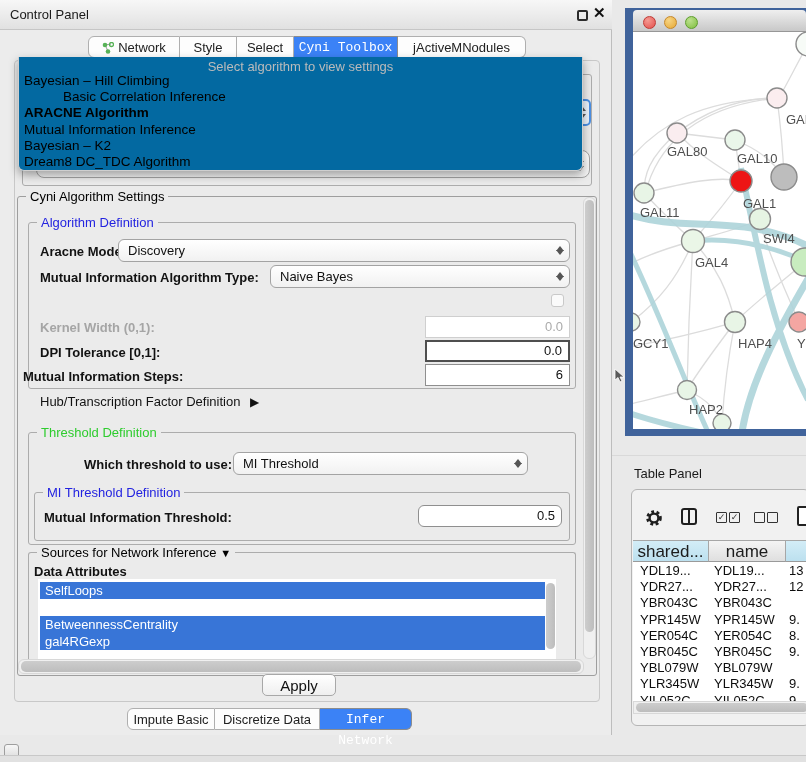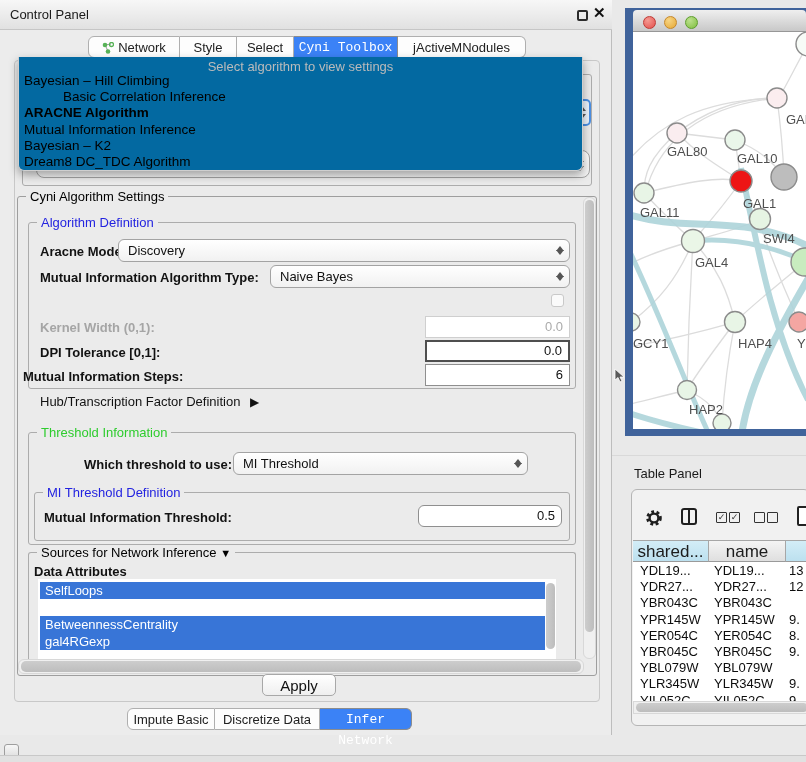--- a/index.html
+++ b/index.html
@@ -155,21 +155,21 @@
   <div class="abs field strong" style="left:425px;top:340px;width:145px;height:22px;line-height:18px;">0.0</div>
   <div class="abs lbl b" style="left:23px;top:369px;">Mutual Information Steps:</div>
   <div class="abs field" style="left:425px;top:364px;width:145px;height:22px;line-height:20px;">6</div>
 
   <div class="abs lbl" style="left:40px;top:394px;">
     <span>Hub/Transcription Factor Definition</span>
     <span style="font-size:12px;margin-left:6px;">▶</span>
   </div>
 
   <div class="abs group" style="left:28px;top:432px;width:548px;height:113px;">
-    <span class="gtitle green">Threshold Information</span>
+    <span class="gtitle green">Threshold Definition</span>
   </div>
   <div class="abs lbl b" style="left:84px;top:457px;">Which threshold to use:</div>
   <div class="abs combo" style="left:233px;top:452px;width:295px;height:23px;">
     <span class="ct">MI Threshold</span>
     <div class="stepper">
         <div class="tri-u"></div>
         <div class="tri-d"></div>
       </div>
   </div>
   <div class="abs group" style="left:34px;top:492px;width:536px;height:49px;">

